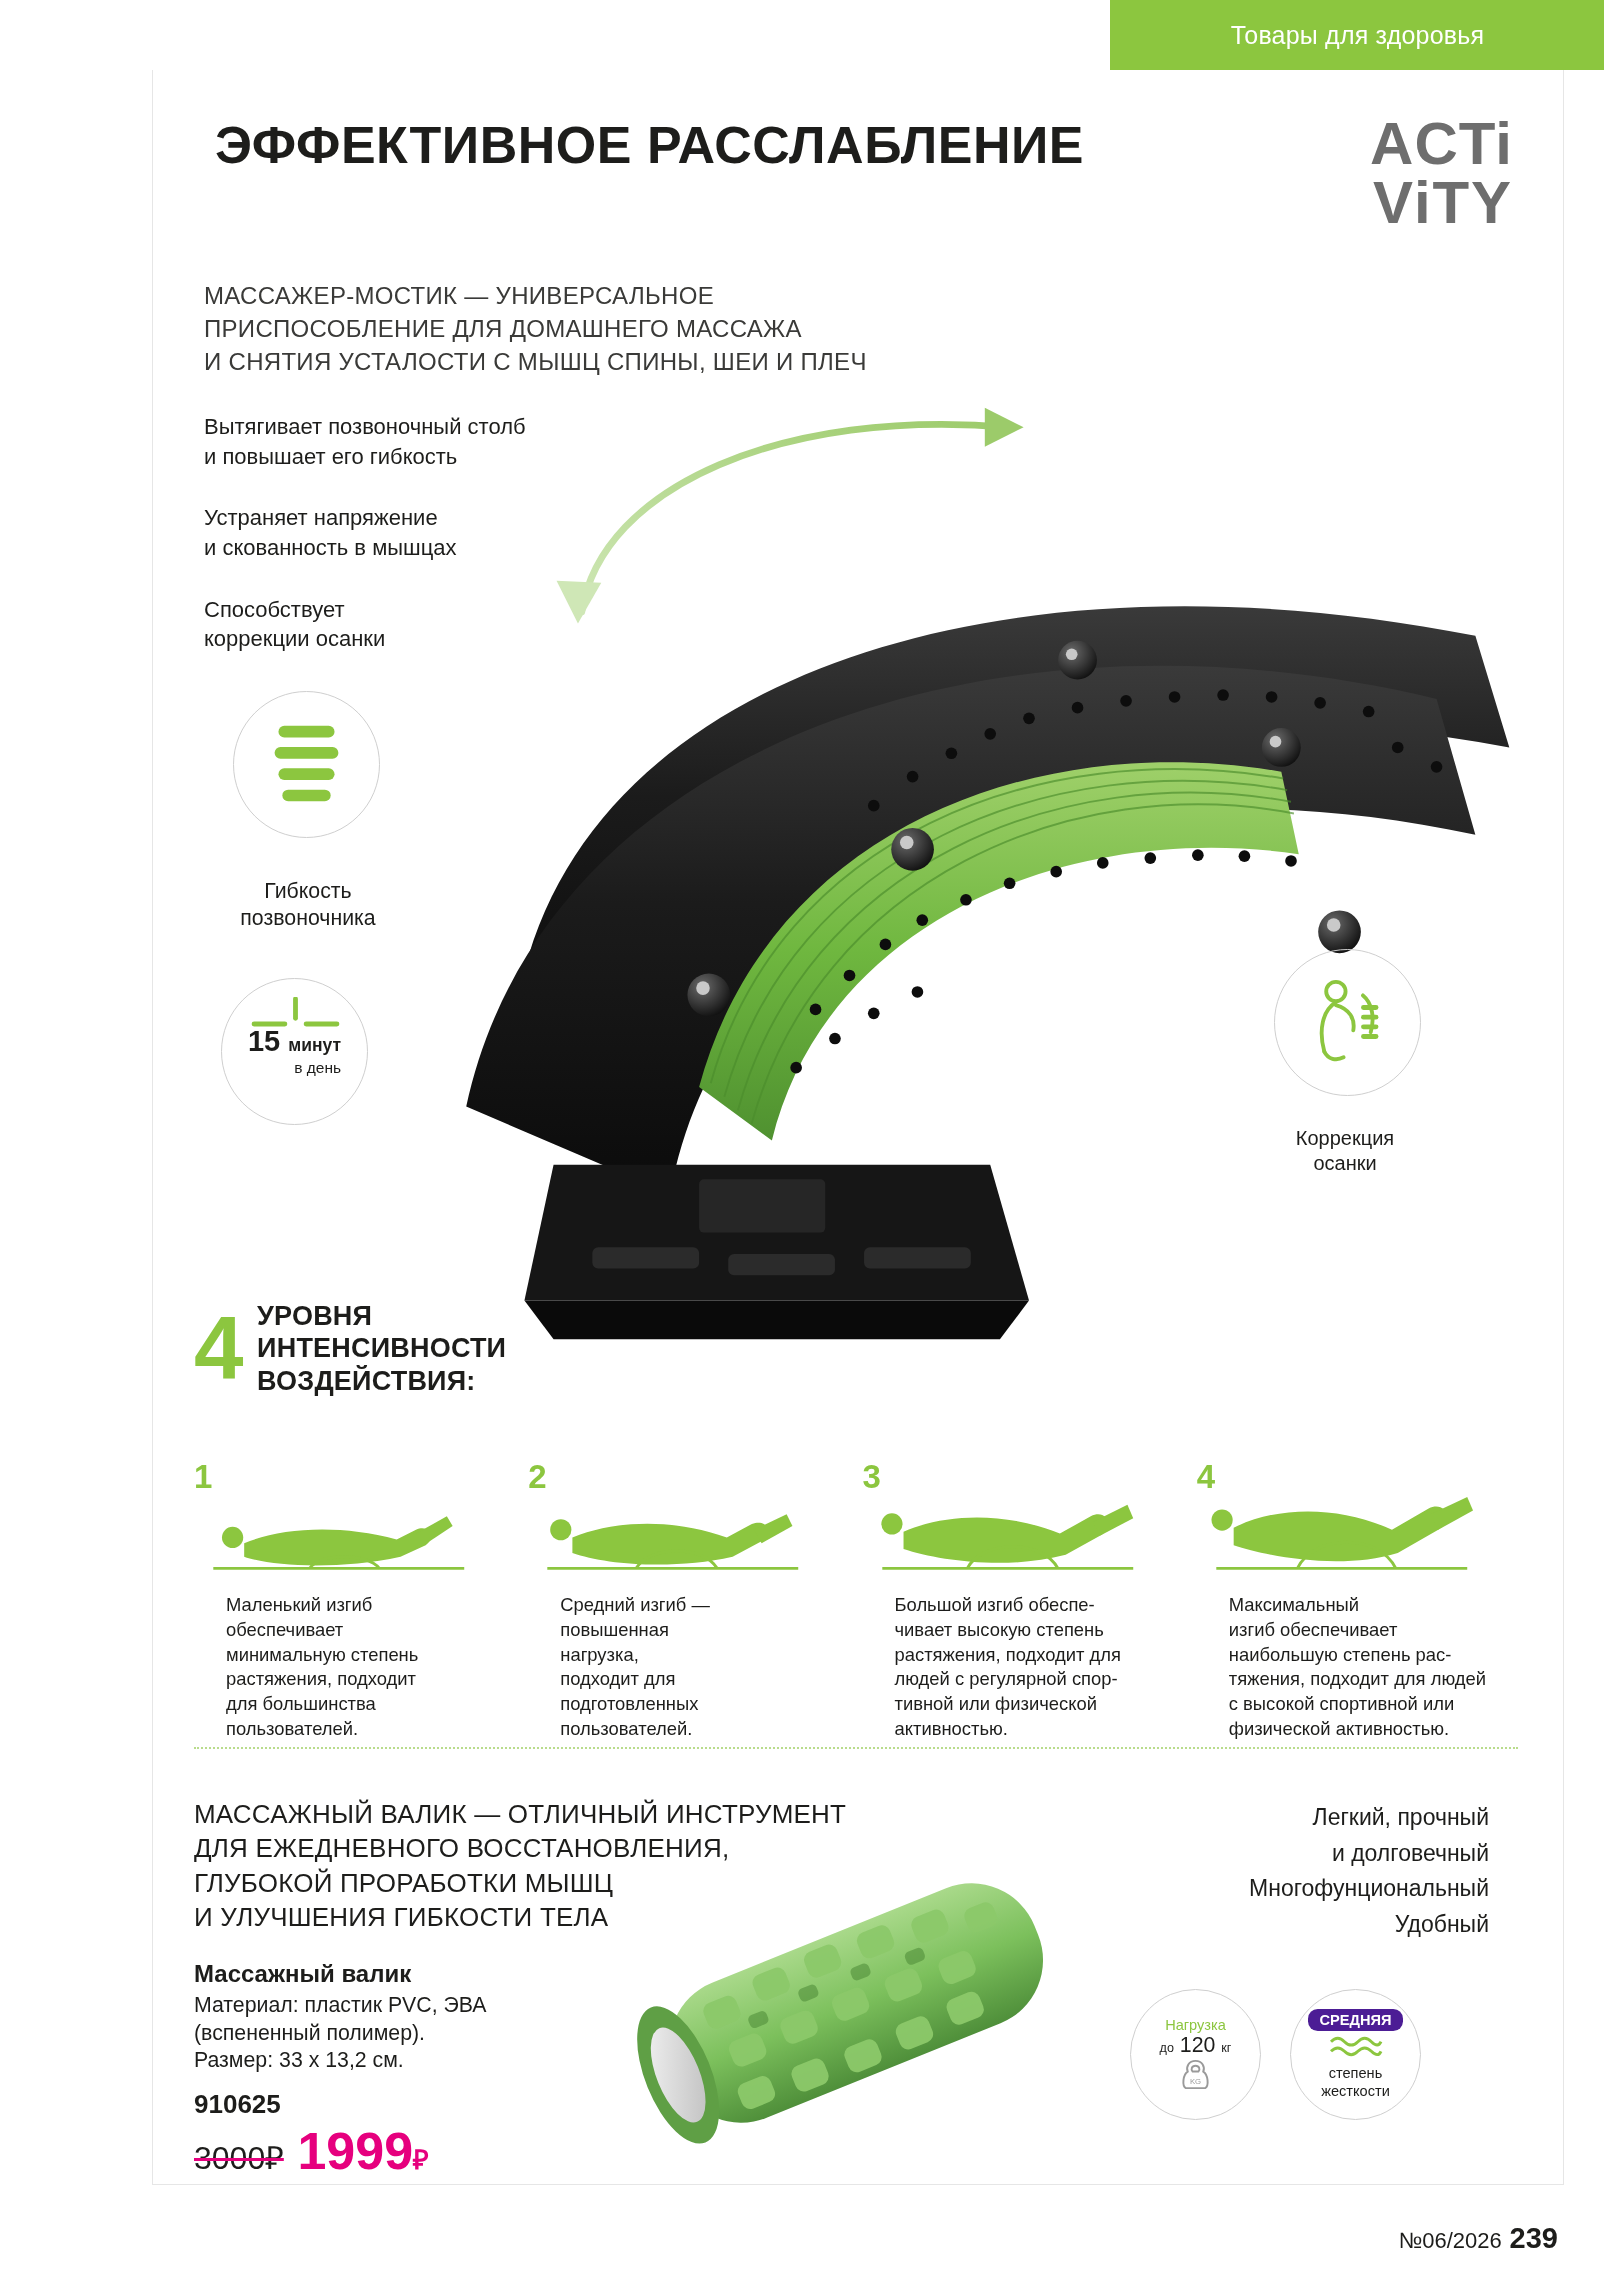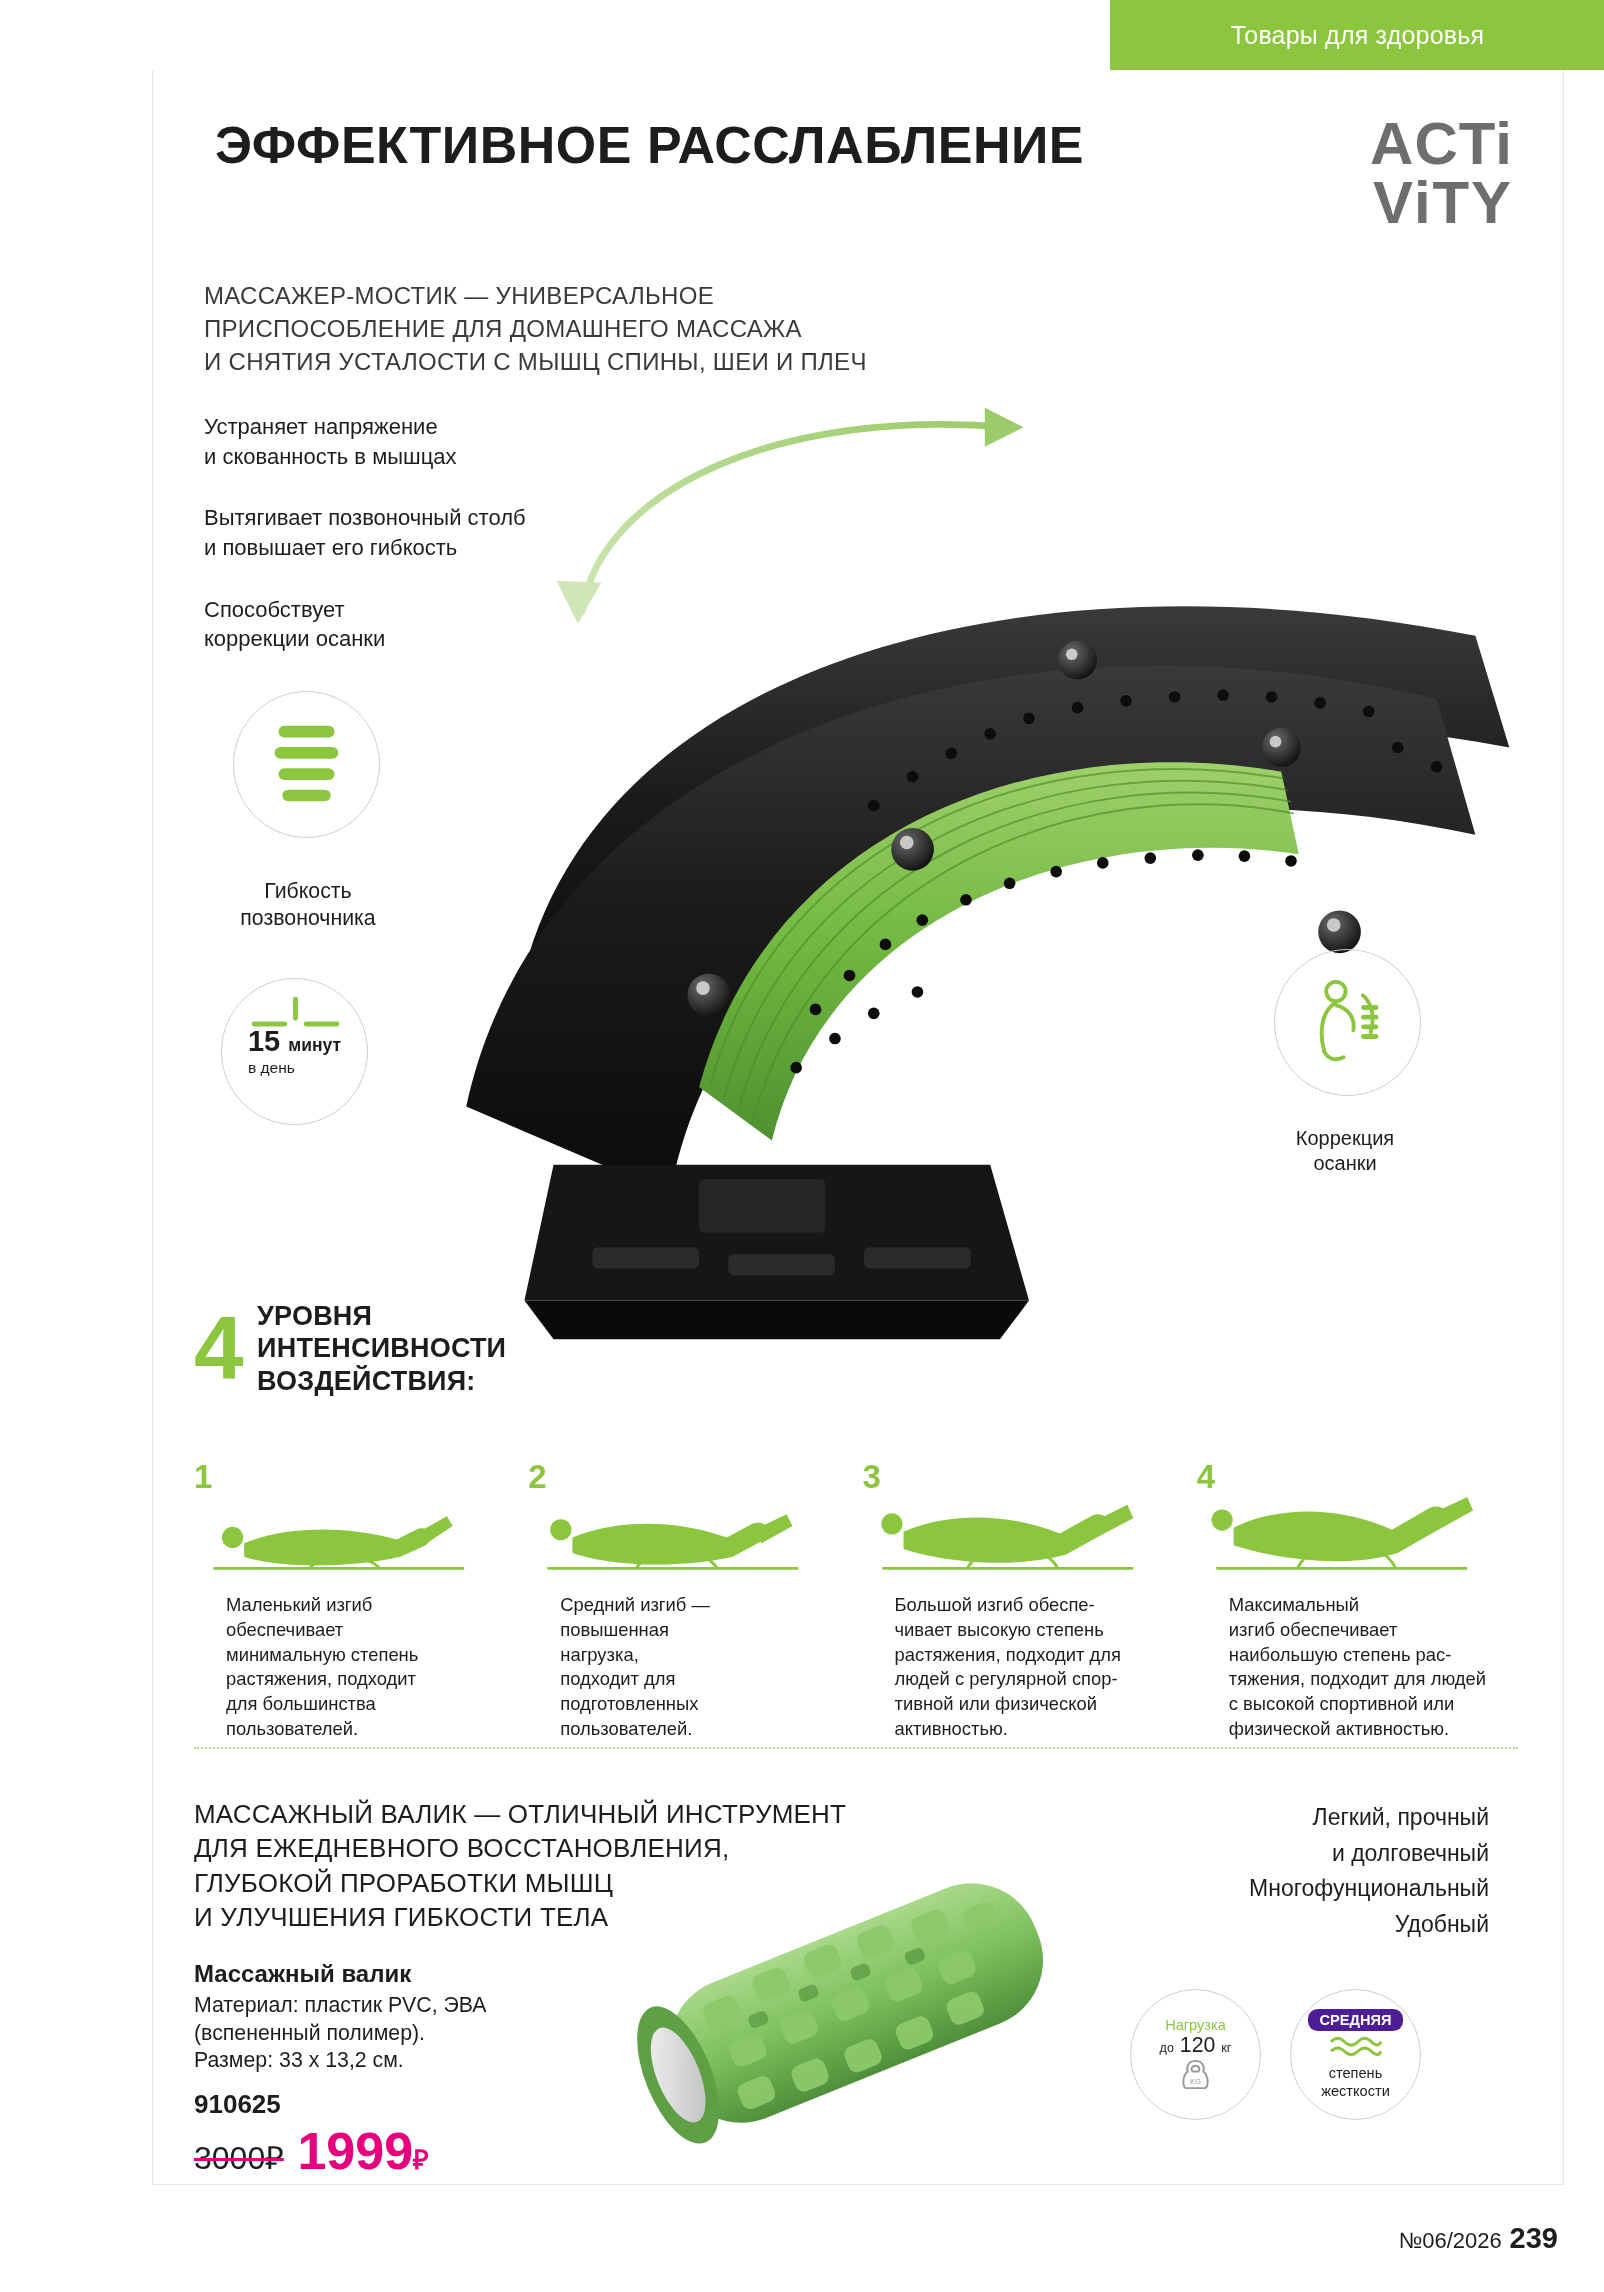--- a/index.html
+++ b/index.html
@@ -117,21 +117,21 @@
   .badge-caption {
     position: absolute;
     text-align: center;
     font-size: 21.3px;
     line-height: 1.25;
     white-space: pre-line;
     color: #1d1d1b;
   }
   .cap-spine { left: 194px; top: 878px; width: 228px; }
 
-  .time-inner { text-align: left; line-height: 1; }
+  .time-inner { text-align: right; line-height: 1; }
   .time-inner .num { font-size: 29px; font-weight: bold; color: #1d1d1b; }
   .time-inner .num small { font-size: 17.5px; font-weight: bold; }
   .time-inner .sub { font-size: 15.5px; margin-top: 3.9px; color: #1d1d1b; }
 
   .badge-posture {
     position: absolute;
     right: 184px;
     top: 949px;
     width: 147px;
     height: 147px;
@@ -380,24 +380,24 @@
   <div class="subhead">МАССАЖЕР-МОСТИК — УНИВЕРСАЛЬНОЕ
 ПРИСПОСОБЛЕНИЕ ДЛЯ ДОМАШНЕГО МАССАЖА
 И СНЯТИЯ УСТАЛОСТИ С МЫШЦ СПИНЫ, ШЕИ И ПЛЕЧ</div>
 
   <div class="logo">
     <div class="l1">ACTi</div>
     <div class="l2">ViTY</div>
   </div>
 
   <div class="bullets">
+    <div class="bullet">Вытягивает позвоночный столб
+и повышает его гибкость</div>
     <div class="bullet">Устраняет напряжение
 и скованность в мышцах</div>
-    <div class="bullet">Вытягивает позвоночный столб
-и повышает его гибкость</div>
     <div class="bullet">Способствует
 коррекции осанки</div>
   </div>
 
   <svg class="arrow-img" viewBox="0 0 620 320">
     <defs>
       <linearGradient id="ag" x1="0" y1="1" x2="1" y2="0">
         <stop offset="0" stop-color="#cfe7b6"></stop>
         <stop offset="1" stop-color="#9ccb6a"></stop>
       </linearGradient>

